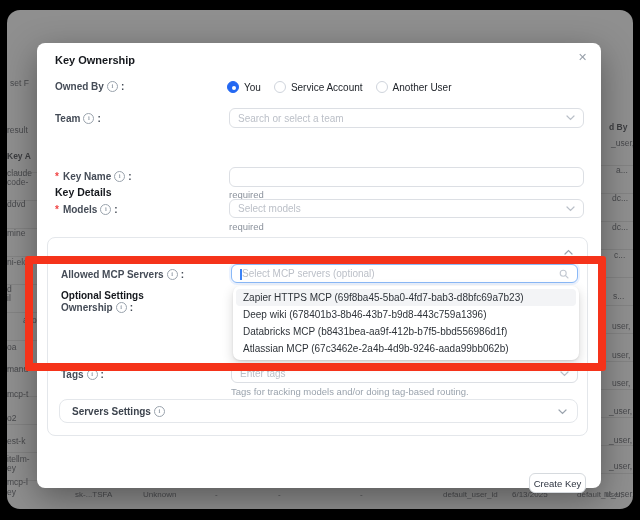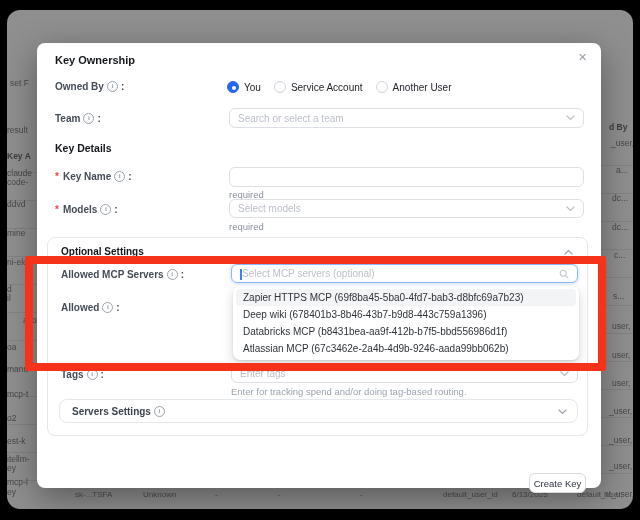--- a/index.html
+++ b/index.html
@@ -33,21 +33,21 @@
   .xclose{font-size:11px;color:#98a0aa;cursor:pointer;line-height:11px;}
   .flabel{font-size:10px;font-weight:600;color:#454c57;white-space:nowrap;display:flex;align-items:center;gap:3px;}
   .flabel .colon{font-weight:600;color:#454c57;}
   .req{color:#f04444;font-weight:700;margin-right:1px;}
   .info{
     display:inline-flex;align-items:center;justify-content:center;
     width:9px;height:9px;border:1px solid #9aa3ad;border-radius:50%;
     font-size:6.5px;line-height:1;color:#9aa3ad;font-style:normal;flex:0 0 auto;
     font-family:"Liberation Serif",serif;
   }
-  .heading{font-size:10.5px;font-weight:700;color:#14171c;}
+  .heading{font-size:10.5px;font-weight:700;color:#14171c;margin-top:44px;}
   .selectbox{
     box-sizing:border-box;background:#fff;border:1px solid #dcdfe4;border-radius:6px;
     display:flex;align-items:center;justify-content:space-between;
     padding:0 8px;font-size:10px;color:#30353c;
   }
   .selectbox .ph{color:#bcc0c8;white-space:nowrap;overflow:hidden;}
   .textinput{
     box-sizing:border-box;width:100%;height:100%;border:1px solid #dcdfe4;border-radius:6px;
     padding:0 8px;font-size:10px;color:#30353c;outline:none;background:#fff;
     font-family:"Liberation Sans",sans-serif;
@@ -225,37 +225,37 @@
     <div class="abs selectbox mcp-select" style="left:183px;top:26px;width:347px;height:19px;">
       <span class="caret"></span>
       <span class="ph">Select MCP servers (optional)</span>
       <svg class="chev" width="10" height="10" viewBox="0 0 10 10">
           <circle cx="4.2" cy="4.2" r="3" stroke="#c3c9d2" stroke-width="1.1" fill="none"></circle>
           <line x1="6.6" y1="6.6" x2="9" y2="9" stroke="#c3c9d2" stroke-width="1.1" stroke-linecap="round"></line>
         </svg>
     </div>
 
     <div class="abs flabel" style="left:13px;top:64px;">
-      <span>Allowed</span>
+      <span>Ownership</span>
         <span class="info">i</span>
         <span class="colon">:</span>
     </div>
 
     <div class="abs flabel" style="left:13px;top:131px;">
       <span>Tags</span>
         <span class="info">i</span>
         <span class="colon">:</span>
     </div>
     <div class="abs selectbox" style="left:183px;top:126px;width:347px;height:19px;">
       <span class="ph">Enter tags</span>
       <svg class="chev" width="9" height="6" viewBox="0 0 9 6">
           <path d="M1 1 L4.5 4.5 L8 1" stroke="#b9bfc8" stroke-width="1.2" fill="none" stroke-linecap="round"></path>
         </svg>
     </div>
-    <div class="abs helptxt" style="left:183px;top:148px;">Enter for tracking spend and/or doing tag-based routing.</div>
+    <div class="abs helptxt" style="left:183px;top:148px;">Tags for tracking models and/or doing tag-based routing.</div>
 
     <div class="abs panel" style="left:11px;top:161px;width:519px;height:24px;">
       <div class="abs flabel" style="left:12px;top:6px;font-weight:700;color:#3c434d;">
         <span>Servers Settings</span>
           <span class="info">i</span>
       </div>
       <svg class="abs chev" style="right:10px;top:9px;" width="9" height="6" viewBox="0 0 9 6">
           <path d="M1 1 L4.5 4.5 L8 1" stroke="#9aa3ad" stroke-width="1.2" fill="none" stroke-linecap="round"></path>
         </svg>
     </div>

